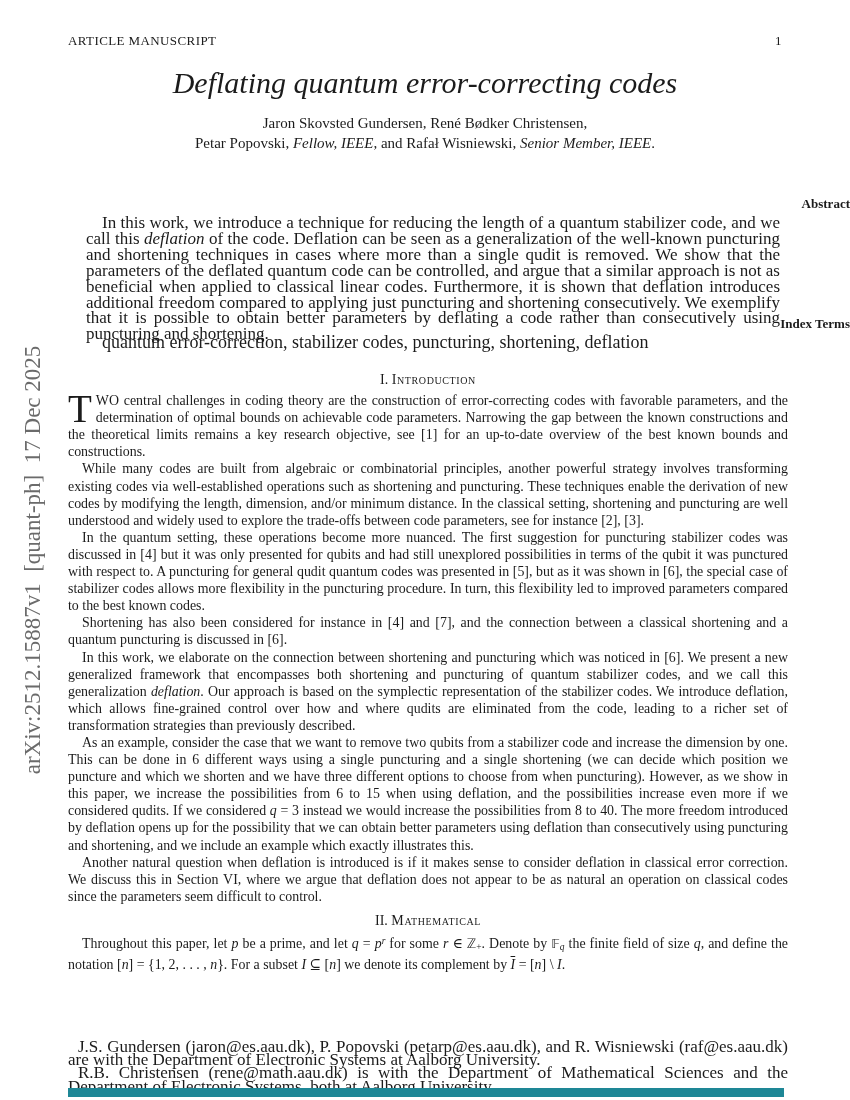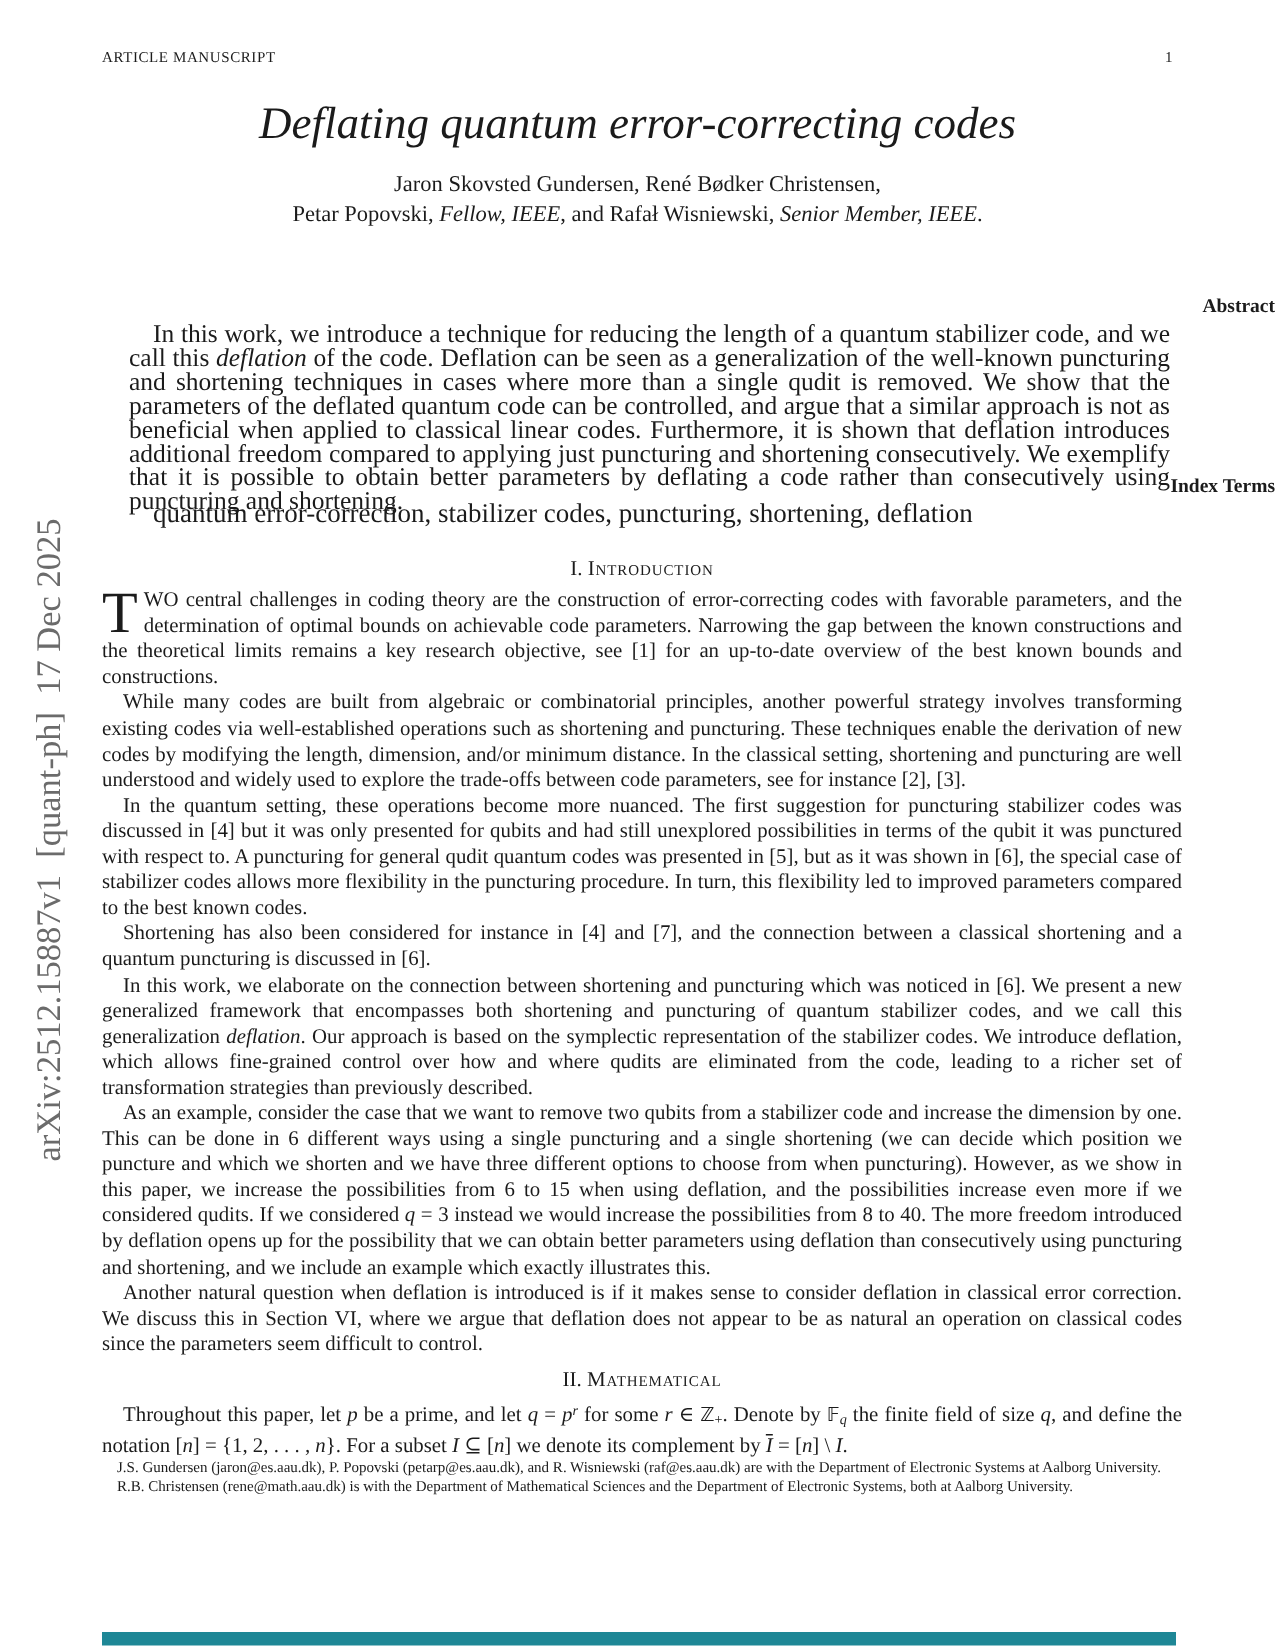--- a/index.html
+++ b/index.html
@@ -4,21 +4,21 @@
 <style>
   html,body{margin:0;padding:0;background:#ffffff;}
   .page{
     position:relative; width:850px; height:1100px; background:#ffffff;
     color:#1b1b1b; font-family:"Liberation Serif","DejaVu Serif",serif;
     overflow:hidden;
   }
   .header-row{
     position:absolute; top:33px; left:68px; width:714px;
     display:flex; justify-content:space-between;
-    font-size:10px; letter-spacing:0.4px;
+    font-size:13px; letter-spacing:0.4px;
   }
   .watermark{
     position:absolute; left:33px; top:560px;
     transform:translate(-50%,-50%) rotate(-90deg);
     transform-origin:center;
     white-space:pre; font-size:23px; color:#6b6b6b;
     font-family:"Liberation Serif","DejaVu Serif",serif;
   }
   .title{
     position:absolute; top:66px; left:0; width:100%;
@@ -59,22 +59,22 @@
   .dropcap{
     float:left; font-size:39px; line-height:29px; padding:2px 4px 0 0;
     font-weight:400;
   }
   .it{font-style:italic;}
   .sup{font-size:68%; vertical-align:4px;}
   .sub{font-size:68%; vertical-align:-2px;}
   .ds{font-family:"DejaVu Sans",sans-serif; font-size:92%;}
   .ov{text-decoration:overline; font-style:italic;}
   .footnote{
-    position:absolute; top:972px; left:68px; width:720px;
-    font-size:10px; line-height:13.2px; text-align:justify;
+    position:absolute; top:1040px; left:68px; width:720px;
+    font-size:17px; line-height:13.2px; text-align:justify;
   }
   .footnote p{margin:0; text-indent:10px;}
   .bottom-bar{
     position:absolute; top:1088px; left:68px; width:716px; height:9px;
   }
 </style>
 </head>
 <body>
 
 <div class="page">

